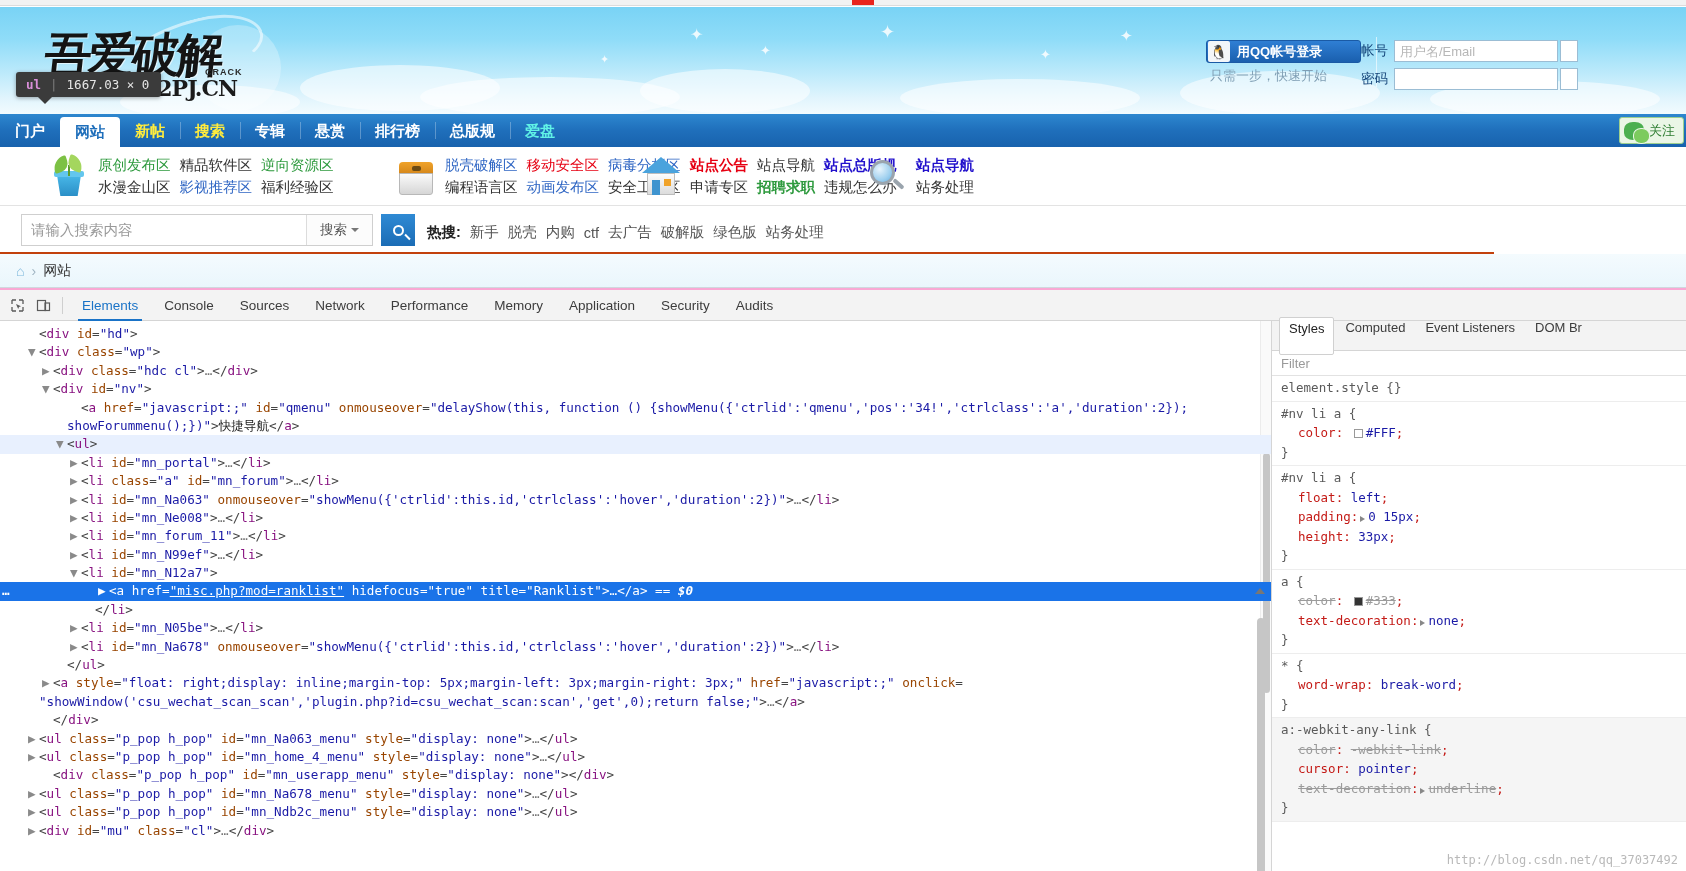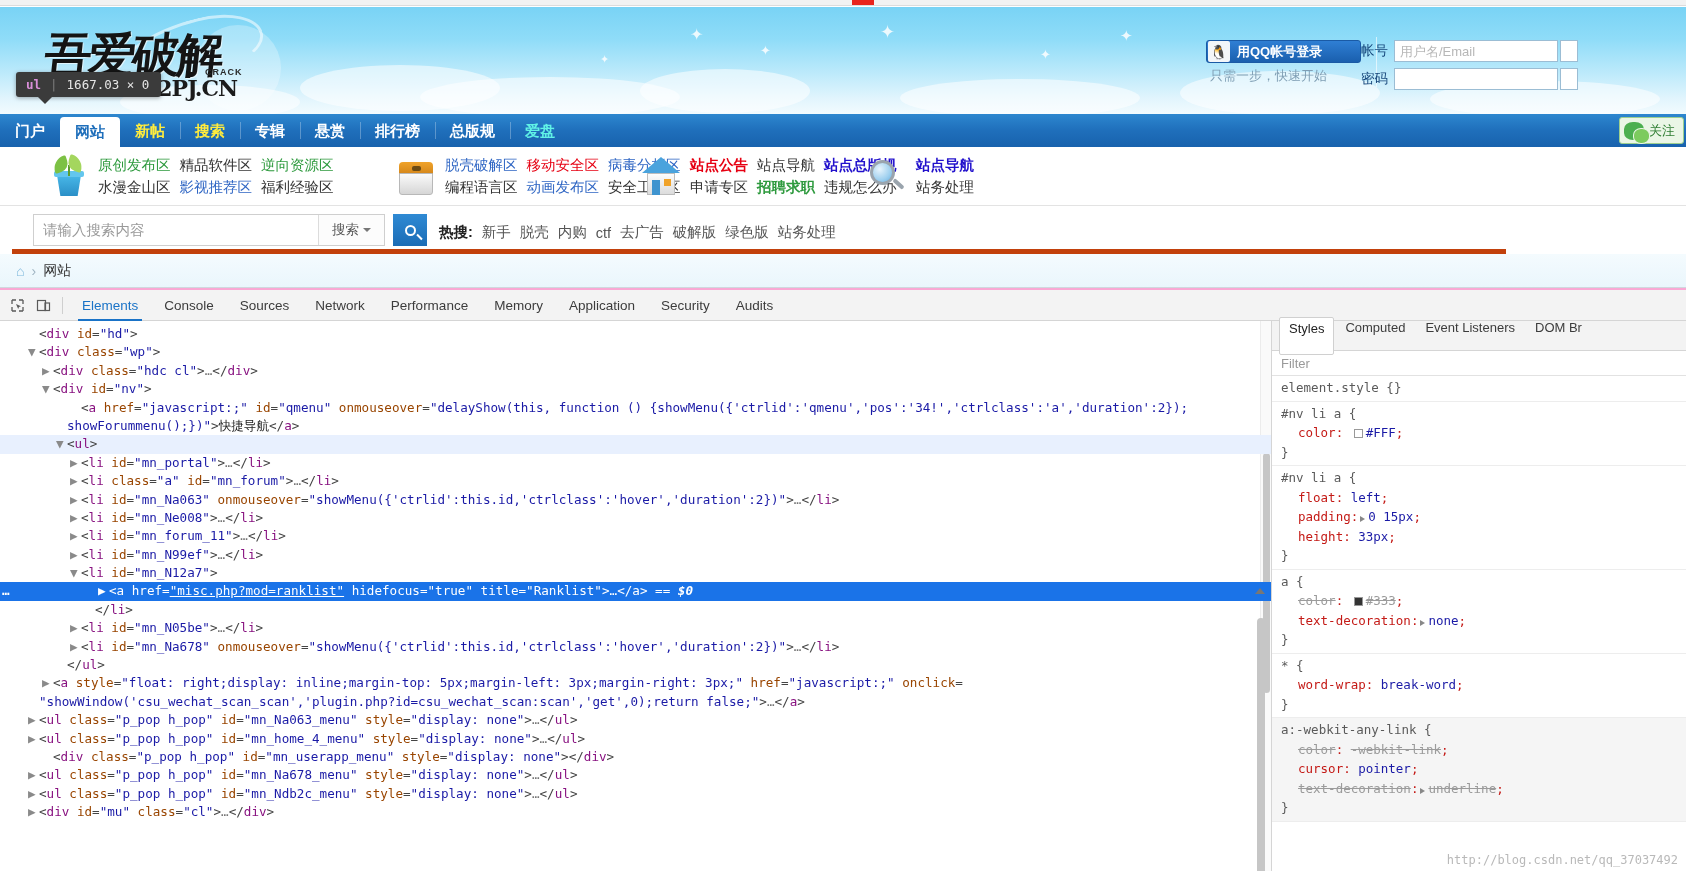--- a/index.html
+++ b/index.html
@@ -236,22 +236,22 @@
     border:3px solid #9aa4ad; border-radius:50%;
     background:radial-gradient(circle at 35% 32%, #e8f4fc 0%, #9fd0ef 60%, #63aee0 100%);
   }
   .ic-mag .handle{
     position:absolute; left:26px; top:30px; width:13px; height:4px;
     background:#9aa4ad; border-radius:2px; transform:rotate(42deg);
   }
 
   
   .searchbar{
-    position:absolute; left:12px; top:206px; width:1494px; height:48px;
-    background:#fff; border-bottom:5px solid #c2410c;
+    position:absolute; left:0; top:206px; width:1494px; height:48px;
+    background:#fff; border-bottom:2px solid #c2410c;
   }
   .sbox{
     position:absolute; left:21px; top:8px; width:352px; height:32px;
     border:1px solid #cfcfcf; background:#fff; display:flex; align-items:center;
   }
   .sbox input{
     flex:1; height:30px; border:none; outline:none; padding:0 9px;
     font-size:14.5px; font-family:"Liberation Sans", sans-serif; color:#333;
   }
   .sbox input::placeholder{ color:#999; }
@@ -638,20 +638,21 @@
         <div class="dom-line"><span style="display:inline-block;width:70px"></span><span class="tw">▶</span><span class="punct">&lt;</span><span class="tag">li</span><span class="attr"> id</span><span class="punct">=</span><span class="val">"mn_forum_11"</span><span class="punct">&gt;</span><span class="dots">…</span><span class="punct">&lt;/</span><span class="tag">li</span><span class="punct">&gt;</span></div>
         <div class="dom-line"><span style="display:inline-block;width:70px"></span><span class="tw">▶</span><span class="punct">&lt;</span><span class="tag">li</span><span class="attr"> id</span><span class="punct">=</span><span class="val">"mn_N99ef"</span><span class="punct">&gt;</span><span class="dots">…</span><span class="punct">&lt;/</span><span class="tag">li</span><span class="punct">&gt;</span></div>
         <div class="dom-line"><span style="display:inline-block;width:70px"></span><span class="tw">▼</span><span class="punct">&lt;</span><span class="tag">li</span><span class="attr"> id</span><span class="punct">=</span><span class="val">"mn_N12a7"</span><span class="punct">&gt;</span></div>
         <div class="dom-line sel"><span class="rowdots">…</span><span style="display:inline-block;width:98px"></span><span class="tw">▶</span><span class="punct">&lt;</span><span class="tag">a</span><span class="attr"> href</span><span class="punct">=</span><span class="ulink">"misc.php?mod=ranklist"</span><span class="attr"> hidefocus</span><span class="punct">=</span><span class="val">"true"</span><span class="attr"> title</span><span class="punct">=</span><span class="val">"Ranklist"</span><span class="punct">&gt;</span><span class="dots">…</span><span class="punct">&lt;/</span><span class="tag">a</span><span class="punct">&gt;</span><span class="punct"> == </span><span class="dollar">$0</span></div>
         <div class="dom-line"><span style="display:inline-block;width:84px"></span><span class="tw"></span><span class="punct">&lt;/</span><span class="tag">li</span><span class="punct">&gt;</span></div>
         <div class="dom-line"><span style="display:inline-block;width:70px"></span><span class="tw">▶</span><span class="punct">&lt;</span><span class="tag">li</span><span class="attr"> id</span><span class="punct">=</span><span class="val">"mn_N05be"</span><span class="punct">&gt;</span><span class="dots">…</span><span class="punct">&lt;/</span><span class="tag">li</span><span class="punct">&gt;</span></div>
         <div class="dom-line"><span style="display:inline-block;width:70px"></span><span class="tw">▶</span><span class="punct">&lt;</span><span class="tag">li</span><span class="attr"> id</span><span class="punct">=</span><span class="val">"mn_Na678"</span><span class="attr"> onmouseover</span><span class="punct">=</span><span class="val">"showMenu({'ctrlid':this.id,'ctrlclass':'hover','duration':2})"</span><span class="punct">&gt;</span><span class="dots">…</span><span class="punct">&lt;/</span><span class="tag">li</span><span class="punct">&gt;</span></div>
         <div class="dom-line"><span style="display:inline-block;width:56px"></span><span class="tw"></span><span class="punct">&lt;/</span><span class="tag">ul</span><span class="punct">&gt;</span></div>
         <div class="dom-line"><span style="display:inline-block;width:42px"></span><span class="tw">▶</span><span class="punct">&lt;</span><span class="tag">a</span><span class="attr"> style</span><span class="punct">=</span><span class="val">"float: right;display: inline;margin-top: 5px;margin-left: 3px;margin-right: 3px;"</span><span class="attr"> href</span><span class="punct">=</span><span class="val">"javascript:;"</span><span class="attr"> onclick</span><span class="punct">=</span></div>
         <div class="dom-line"><span style="display:inline-block;width:28px"></span><span class="tw"></span><span class="val">"showWindow('csu_wechat_scan_scan','plugin.php?id=csu_wechat_scan:scan','get',0);return false;"</span><span class="punct">&gt;</span><span class="dots">…</span><span class="punct">&lt;/</span><span class="tag">a</span><span class="punct">&gt;</span></div>
+        <div class="dom-line"><span style="display:inline-block;width:42px"></span><span class="tw"></span><span class="punct">&lt;/</span><span class="tag">div</span><span class="punct">&gt;</span></div>
         <div class="dom-line"><span style="display:inline-block;width:28px"></span><span class="tw">▶</span><span class="punct">&lt;</span><span class="tag">ul</span><span class="attr"> class</span><span class="punct">=</span><span class="val">"p_pop h_pop"</span><span class="attr"> id</span><span class="punct">=</span><span class="val">"mn_Na063_menu"</span><span class="attr"> style</span><span class="punct">=</span><span class="val">"display: none"</span><span class="punct">&gt;</span><span class="dots">…</span><span class="punct">&lt;/</span><span class="tag">ul</span><span class="punct">&gt;</span></div>
         <div class="dom-line"><span style="display:inline-block;width:28px"></span><span class="tw">▶</span><span class="punct">&lt;</span><span class="tag">ul</span><span class="attr"> class</span><span class="punct">=</span><span class="val">"p_pop h_pop"</span><span class="attr"> id</span><span class="punct">=</span><span class="val">"mn_home_4_menu"</span><span class="attr"> style</span><span class="punct">=</span><span class="val">"display: none"</span><span class="punct">&gt;</span><span class="dots">…</span><span class="punct">&lt;/</span><span class="tag">ul</span><span class="punct">&gt;</span></div>
         <div class="dom-line"><span style="display:inline-block;width:42px"></span><span class="tw"></span><span class="punct">&lt;</span><span class="tag">div</span><span class="attr"> class</span><span class="punct">=</span><span class="val">"p_pop h_pop"</span><span class="attr"> id</span><span class="punct">=</span><span class="val">"mn_userapp_menu"</span><span class="attr"> style</span><span class="punct">=</span><span class="val">"display: none"</span><span class="punct">&gt;</span><span class="punct">&lt;/</span><span class="tag">div</span><span class="punct">&gt;</span></div>
         <div class="dom-line"><span style="display:inline-block;width:28px"></span><span class="tw">▶</span><span class="punct">&lt;</span><span class="tag">ul</span><span class="attr"> class</span><span class="punct">=</span><span class="val">"p_pop h_pop"</span><span class="attr"> id</span><span class="punct">=</span><span class="val">"mn_Na678_menu"</span><span class="attr"> style</span><span class="punct">=</span><span class="val">"display: none"</span><span class="punct">&gt;</span><span class="dots">…</span><span class="punct">&lt;/</span><span class="tag">ul</span><span class="punct">&gt;</span></div>
         <div class="dom-line"><span style="display:inline-block;width:28px"></span><span class="tw">▶</span><span class="punct">&lt;</span><span class="tag">ul</span><span class="attr"> class</span><span class="punct">=</span><span class="val">"p_pop h_pop"</span><span class="attr"> id</span><span class="punct">=</span><span class="val">"mn_Ndb2c_menu"</span><span class="attr"> style</span><span class="punct">=</span><span class="val">"display: none"</span><span class="punct">&gt;</span><span class="dots">…</span><span class="punct">&lt;/</span><span class="tag">ul</span><span class="punct">&gt;</span></div>
         <div class="dom-line"><span style="display:inline-block;width:28px"></span><span class="tw">▶</span><span class="punct">&lt;</span><span class="tag">div</span><span class="attr"> id</span><span class="punct">=</span><span class="val">"mu"</span><span class="attr"> class</span><span class="punct">=</span><span class="val">"cl"</span><span class="punct">&gt;</span><span class="dots">…</span><span class="punct">&lt;/</span><span class="tag">div</span><span class="punct">&gt;</span></div>
       </div>
 
     <div class="style-pane">
       <div class="sp-tabs" id="sp-tab-list">

